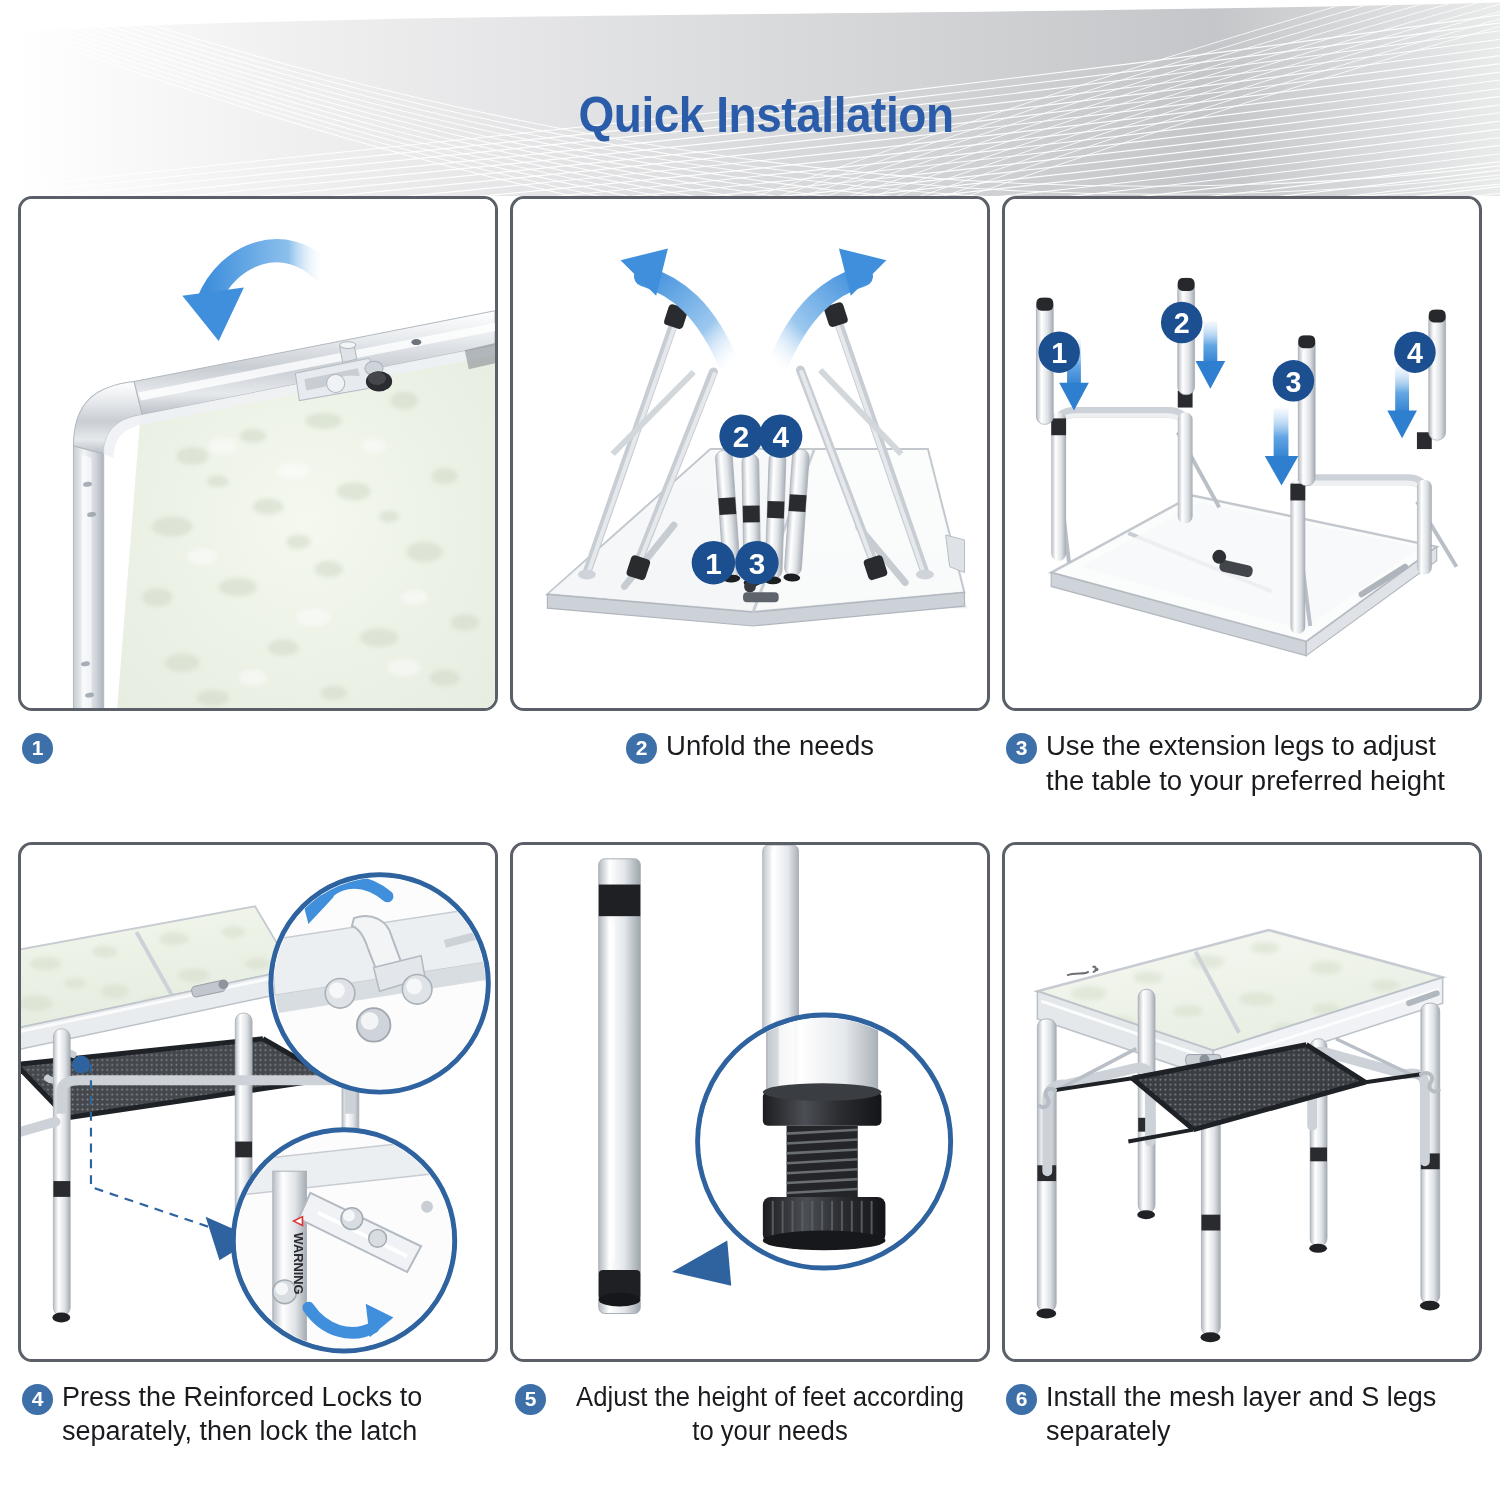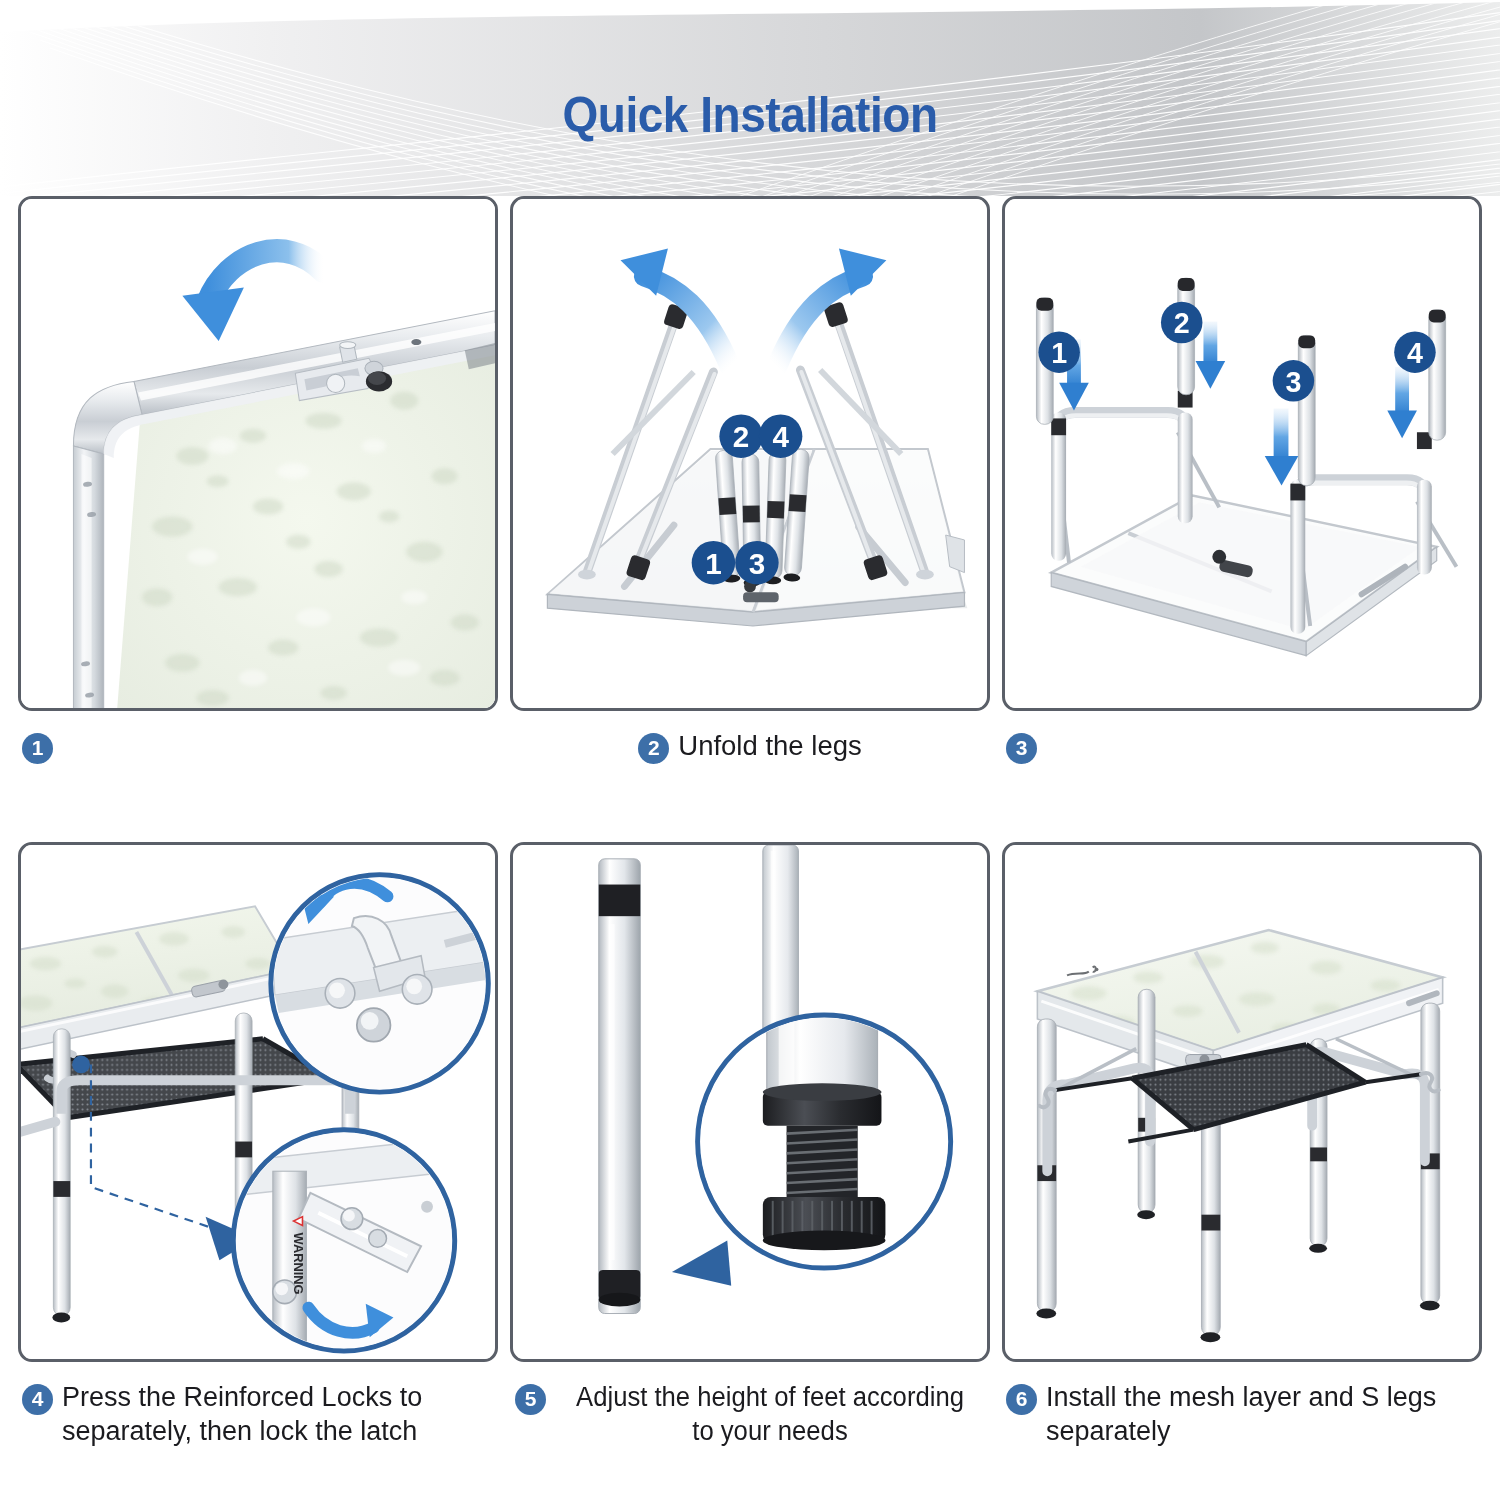--- a/index.html
+++ b/index.html
@@ -2,21 +2,21 @@
 <html><head>
 <meta charset="utf-8">
 <style>
   * { box-sizing: border-box; margin: 0; padding: 0; }
   html, body {
     width: 1500px; height: 1499px;
     background: #ffffff;
     font-family: "Liberation Sans", sans-serif;
     overflow: hidden;
   }
-  .page { position: relative; width: 1500px; height: 1438px; background:#fff; }
+  .page { position: relative; width: 1500px; height: 1438px; background:#fff;padding-left:16px; }
 
   
   .header {
     position: relative; width: 1500px; height: 196px;
     overflow: hidden; background: #ffffff;
   }
   .header svg.swoosh { position: absolute; inset: 0; width: 1500px; height: 196px; }
   .header-title {
     position: absolute; left: 0; right: 0; top: 86px;
     text-align: center;
@@ -398,21 +398,21 @@
             <text class="numbadge-t" x="198" y="379" font-size="30" text-anchor="middle">1</text>
           </g>
           <g>
             <circle class="numbadge-c" cx="242" cy="368" r="22"></circle>
             <text class="numbadge-t" x="242" y="379" font-size="30" text-anchor="middle">3</text>
           </g>
         </svg>
       </div>
       <div class="caption center">
         <span class="badge">2</span>
-        <span class="ctext">Unfold the legs</span>
+        <span class="ctext">Unfold the needs</span>
       </div>
     </div>
 
     <div class="cell r1">
       <div class="panel">
         <svg class="art" viewBox="0 0 470 515" preserveAspectRatio="xMidYMid meet">
           <defs>
             <linearGradient id="tube3" x1="0" y1="0" x2="1" y2="0">
               <stop offset="0%" stop-color="#b5bbc2"></stop>
               <stop offset="30%" stop-color="#ffffff"></stop>
@@ -517,20 +517,21 @@
             <text class="numbadge-t" x="287" y="195" font-size="29" text-anchor="middle">3</text>
           </g>
           <g>
             <circle class="numbadge-c" cx="410" cy="155" r="21"></circle>
             <text class="numbadge-t" x="410" y="166" font-size="29" text-anchor="middle">4</text>
           </g>
         </svg>
       </div>
       <div class="caption">
         <span class="badge">3</span>
+        <span class="ctext">Use the extension legs to adjust the table to your preferred height</span>
       </div>
     </div>
 
     <div class="cell r2">
       <div class="panel">
         <svg class="art" viewBox="0 0 470 520" preserveAspectRatio="xMidYMid meet">
           <defs>
             <linearGradient id="tube4" x1="0" y1="0" x2="1" y2="0">
               <stop offset="0%" stop-color="#b8bec5"></stop>
               <stop offset="30%" stop-color="#ffffff"></stop>

